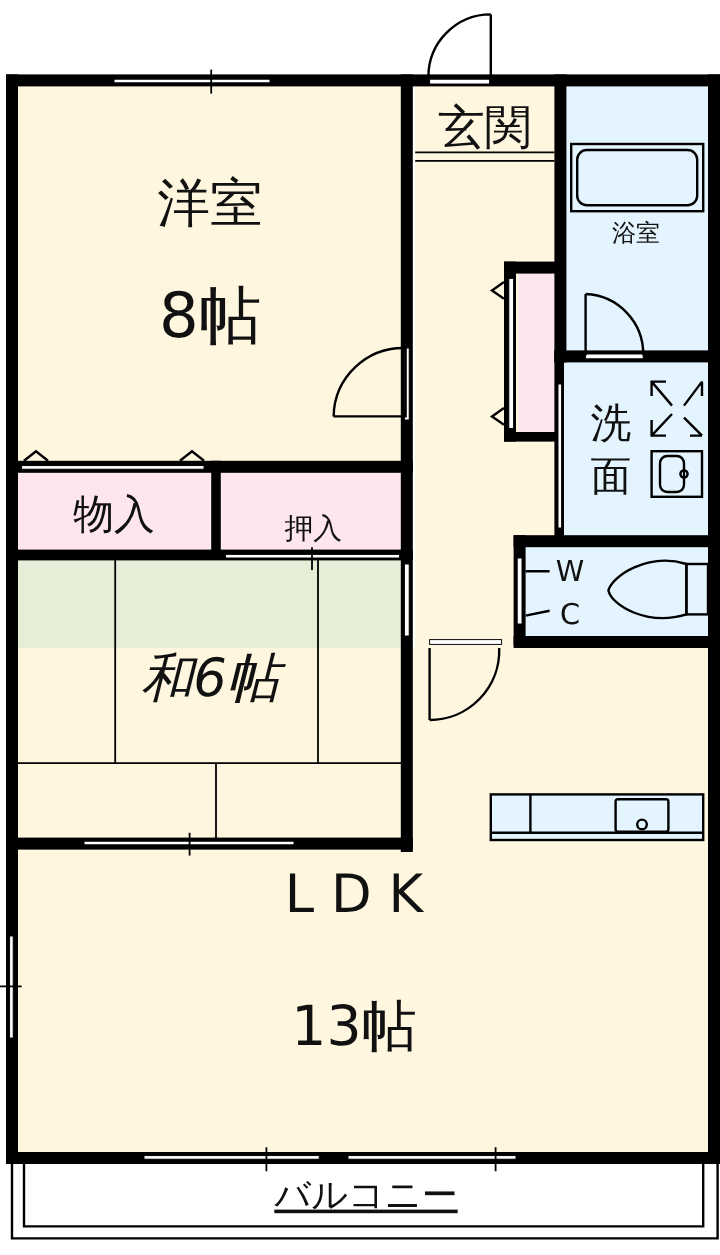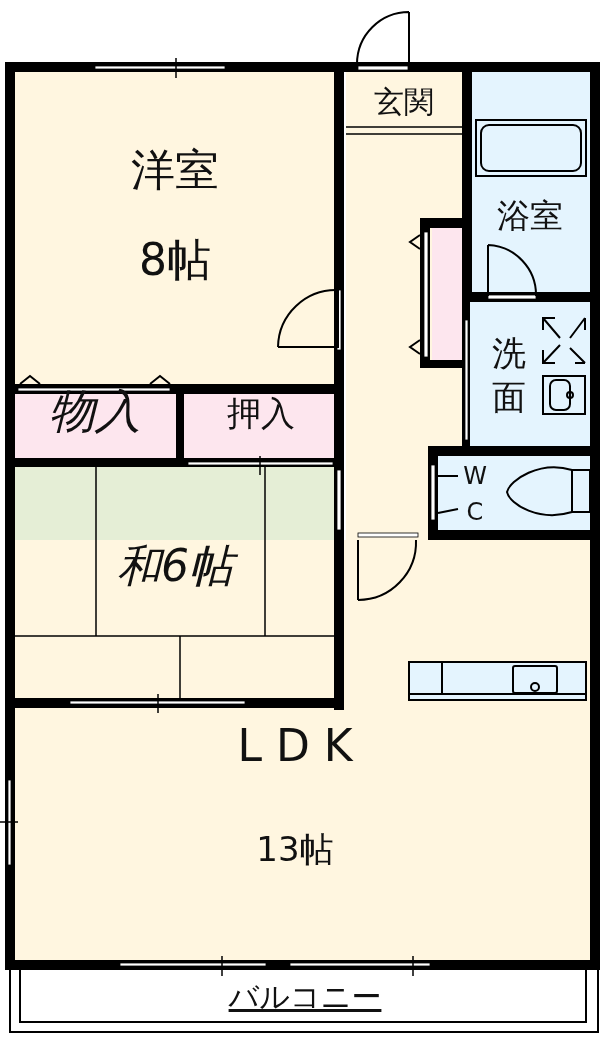--- a/index.html
+++ b/index.html
@@ -122,25 +122,25 @@
     <circle cx="535" cy="687" r="4" fill="none"></circle>
   </g>
 
   <g stroke="#000" stroke-width="2" fill="none">
     <path d="M10 970 L10 1032 L598 1032 L598 970"></path>
     <path d="M20 970 L20 1022 L586 1022 L586 970"></path>
   </g>
 </svg>
 
 <div class="lbl" style="left:100px;top:148px;width:150px;font-size:44px;">洋室</div>
-<div class="lbl" style="left:100px;top:238px;width:150px;font-size:44px;">8帖</div>
-<div class="lbl" style="left:346px;top:87px;width:116px;font-size:30px;">玄関</div>
-<div class="lbl" style="left:474px;top:200px;width:112px;font-size:33px;font-family:Liberation Serif, serif;">浴室</div>
+<div class="lbl" style="left:100px;top:238px;width:150px;font-size:52px;">8帖</div>
+<div class="lbl" style="left:346px;top:87px;width:116px;font-size:39px;">玄関</div>
+<div class="lbl" style="left:474px;top:185px;width:112px;font-size:20px;font-family:Liberation Serif, serif;">浴室</div>
 <div class="lbl" style="left:484px;top:336px;width:50px;font-size:34px;">洗</div>
 <div class="lbl" style="left:484px;top:380px;width:50px;font-size:34px;">面</div>
 <div class="lbl" style="left:460px;top:464px;width:30px;font-size:24px;">W</div>
 <div class="lbl" style="left:460px;top:500px;width:30px;font-size:24px;">C</div>
-<div class="lbl" style="left:20px;top:388px;width:150px;font-size:46px;font-style:italic;">物入</div>
-<div class="lbl" style="left:186px;top:396px;width:150px;font-size:34px;">押入</div>
+<div class="lbl" style="left:20px;top:412px;width:150px;font-size:34px;">物入</div>
+<div class="lbl" style="left:186px;top:428px;width:150px;font-size:24px;">押入</div>
 <div class="lbl" style="left:90px;top:544px;width:170px;font-size:44px;font-style:italic;">和6帖</div>
 <div class="lbl" style="left:180px;top:724px;width:230px;font-size:44px;">L D K</div>
-<div class="lbl" style="left:180px;top:832px;width:230px;font-size:34px;">13帖</div>
+<div class="lbl" style="left:180px;top:832px;width:230px;font-size:46px;">13帖</div>
 <div class="lbl" style="left:150px;top:982px;width:310px;font-size:30px;text-decoration:underline;">バルコニー</div>
 
 </body></html>

